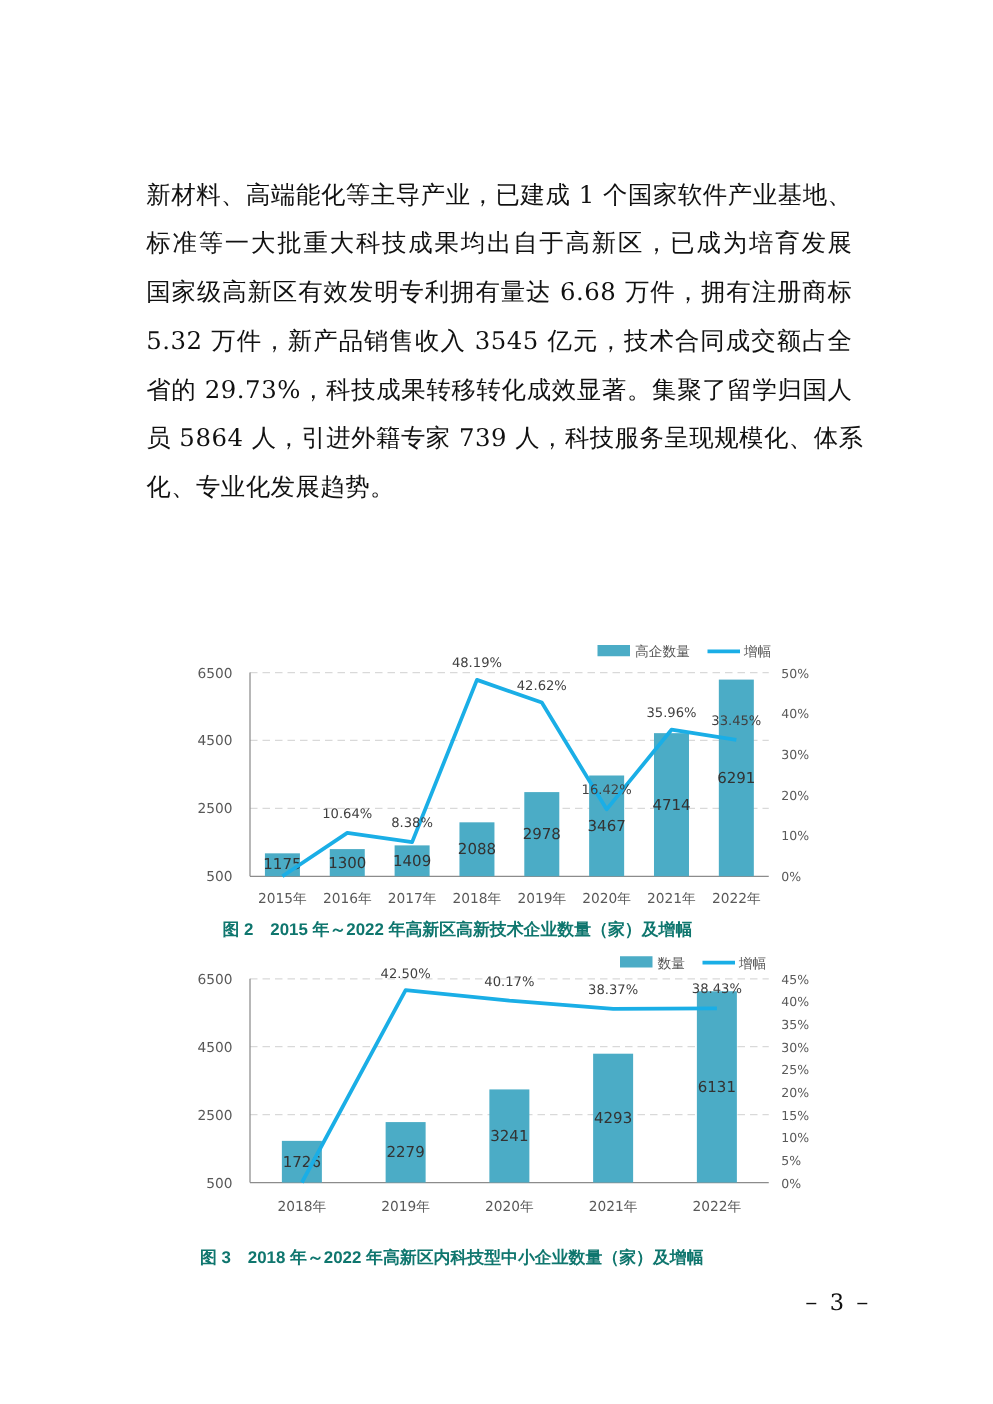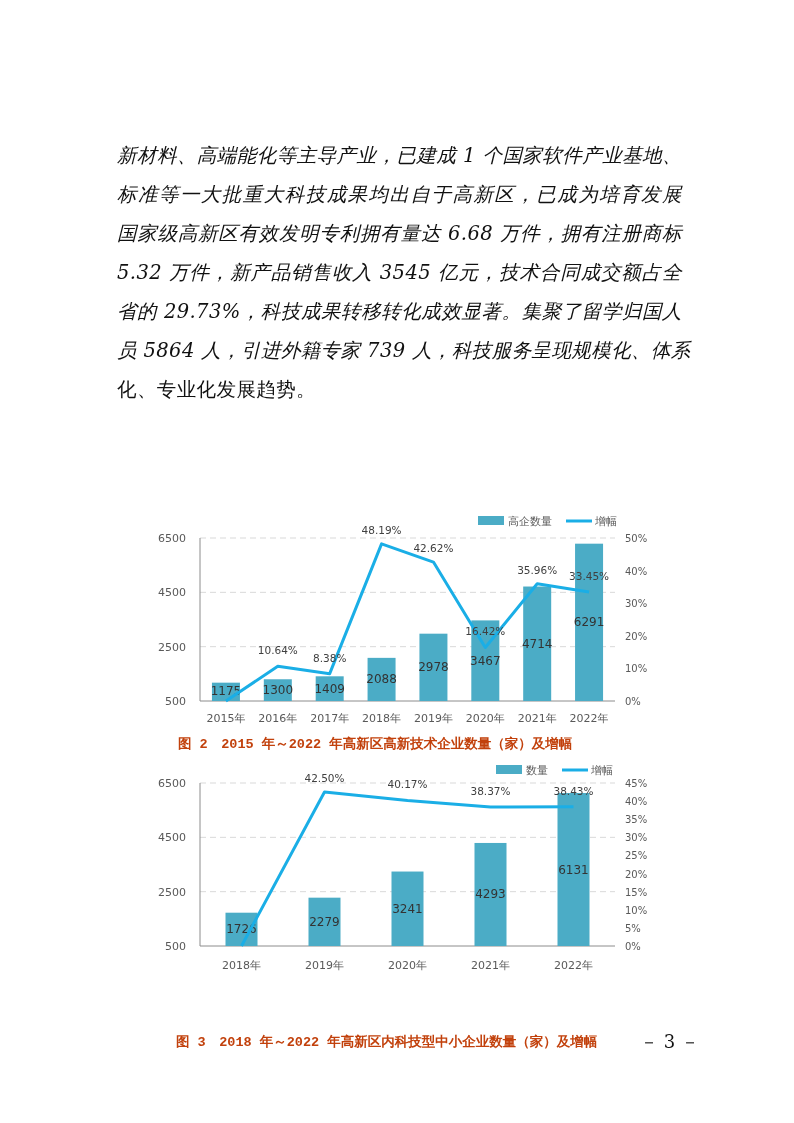--- a/index.html
+++ b/index.html
@@ -1,21 +1,21 @@
 <!DOCTYPE html>
 <html><head>
 <meta charset="utf-8">
 <style>
   html,body{margin:0;padding:0;background:#fff;}
   body{width:794px;height:1123px;position:relative;overflow:hidden;font-family:"DejaVu Serif","Liberation Serif",serif;color:#111;}
   .para{position:absolute;left:117px;top:136px;width:565px;}
   .line{height:39px;line-height:39px;font-size:19.5px;white-space:nowrap;letter-spacing:0.4px;}
-  .just{text-align:justify;text-align-last:justify;font-style:italic;}
+  .just{text-align:justify;text-align-last:justify;}
   svg text{font-family:"DejaVu Sans","Liberation Sans",sans-serif;}
-  .caption{position:absolute;font-family:Liberation Mono, monospace;font-weight:bold;font-size:13.5px;color:#c2410c;white-space:nowrap;}
+  .caption{position:absolute;font-family:Liberation Sans, sans-serif;font-weight:bold;font-size:13.5px;color:#0f766e;white-space:nowrap;}
   .pagenum{position:absolute;left:640px;top:1030px;font-size:18px;font-family:"DejaVu Serif","Liberation Serif",serif;}
 </style>
 </head>
 <body>
 
 <div class="para">
   <div class="line just">新材料、高端能化等主导产业，已建成 1 个国家软件产业基地、</div>
   <div class="line just">标准等一大批重大科技成果均出自于高新区，已成为培育发展</div>
   <div class="line just">国家级高新区有效发明专利拥有量达 6.68 万件，拥有注册商标</div>
   <div class="line just">5.32 万件，新产品销售收入 3545 亿元，技术合同成交额占全</div>
@@ -115,14 +115,14 @@
     <text x="407.5" y="788.4953333333333" text-anchor="middle" font-size="10.5" fill="#404040">40.17%</text>
     <text x="490.5" y="795.0153333333334" text-anchor="middle" font-size="10.5" fill="#404040">38.37%</text>
     <text x="573.5" y="794.798" text-anchor="middle" font-size="10.5" fill="#404040">38.43%</text>
     <rect x="496" y="765" width="26" height="9" fill="#4BACC6"></rect>
     <text x="526" y="774" font-size="11" fill="#595959">数量</text>
     <line x1="562" x2="588" y1="770" y2="770" stroke="#1AAEE6" stroke-width="3"></line>
     <text x="591" y="774" font-size="11" fill="#595959">增幅</text>
   </svg>
 
 <div class="caption" style="left:178px;top:735px;">图 2　2015 年～2022 年高新区高新技术企业数量（家）及增幅</div>
-<div class="caption" style="left:160px;top:1033px;margin-left:16px;">图 3　2018 年～2022 年高新区内科技型中小企业数量（家）及增幅</div>
+<div class="caption" style="left:160px;top:997px;">图 3　2018 年～2022 年高新区内科技型中小企业数量（家）及增幅</div>
 <div class="pagenum">－ 3 －</div>
 
 </body></html>

